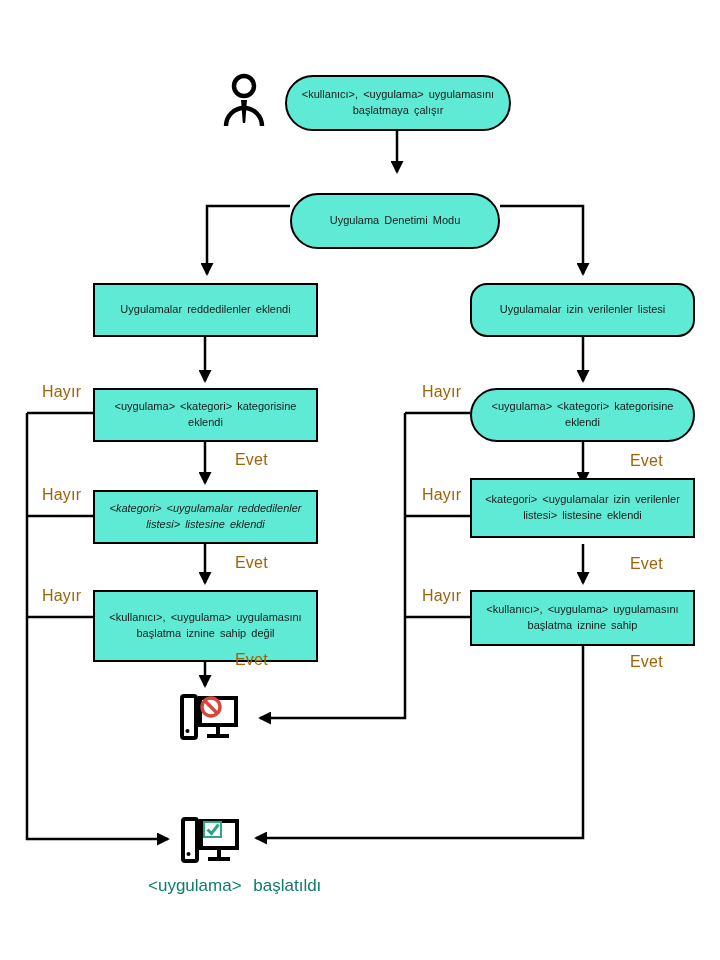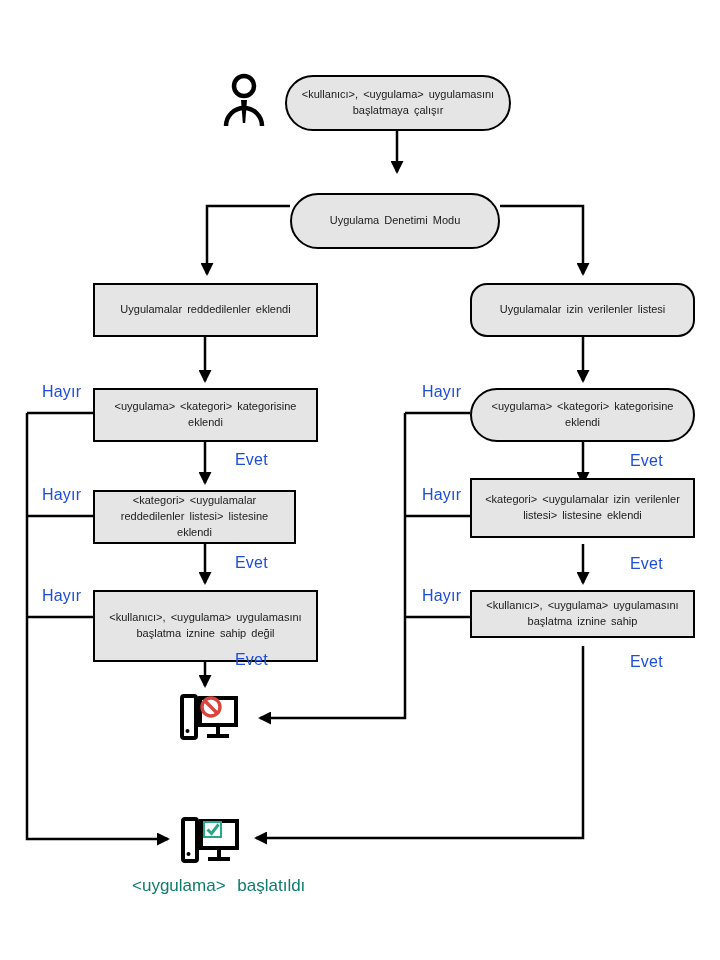--- a/index.html
+++ b/index.html
@@ -2,28 +2,28 @@
 <html><head>
 <meta charset="utf-8">
 <style>
   html,body{margin:0;padding:0;background:#fff;}
   #canvas{
     position:relative;width:720px;height:960px;background:#ffffff;overflow:hidden;
     font-family:"Liberation Sans","DejaVu Sans",sans-serif;color:#111;
   }
   #wires{position:absolute;left:0;top:0;width:720px;height:960px;}
   .node{
-    position:absolute;box-sizing:border-box;border:2px solid #000;background:#e5e5e5;
+    position:absolute;box-sizing:border-box;border:2px solid #000;background:#5eead4;
     display:flex;align-items:center;justify-content:center;text-align:center;
     font-size:11px;line-height:1.45;padding:4px 10px;word-spacing:2px;color:#1a1a1a;
   }
   .pill{border-radius:29px;}
   .node.start{border-width:2.5px;}
   .lbl{
-    position:absolute;font-size:16px;color:#1d4ed8;letter-spacing:0.2px;
+    position:absolute;font-size:16px;color:#a16207;letter-spacing:0.2px;
   }
   .outcome{
     position:absolute;font-size:17px;word-spacing:7px;white-space:nowrap;
   }
   .iconwrap{position:absolute;}
 </style>
 </head>
 <body>
 
 <div id="canvas">
@@ -89,33 +89,33 @@
   </div>
 
   <div class="node" style="left:93px;top:388px;width:225px;height:54px;">
     <span>&lt;uygulama&gt; &lt;kategori&gt; kategorisine eklendi</span>
   </div>
 
   <div class="node pill" style="left:470px;top:388px;width:225px;height:54px;">
     <span>&lt;uygulama&gt; &lt;kategori&gt; kategorisine eklendi</span>
   </div>
 
-  <div class="node" style="left:93px;top:490px;width:203px;height:54px;">
+  <div class="node" style="left:93px;top:490px;width:225px;height:54px;font-style:italic;">
     <span>&lt;kategori&gt; &lt;uygulamalar reddedilenler listesi&gt; listesine eklendi</span>
   </div>
 
   <div class="node" style="left:470px;top:478px;width:225px;height:60px;">
     <span>&lt;kategori&gt; &lt;uygulamalar izin verilenler listesi&gt; listesine eklendi</span>
   </div>
 
   <div class="node" style="left:93px;top:590px;width:225px;height:72px;">
     <span>&lt;kullanıcı&gt;, &lt;uygulama&gt; uygulamasını başlatma iznine sahip değil</span>
   </div>
 
-  <div class="node" style="left:470px;top:590px;width:225px;height:48px;">
+  <div class="node" style="left:470px;top:590px;width:225px;height:56px;">
     <span>&lt;kullanıcı&gt;, &lt;uygulama&gt; uygulamasını başlatma iznine sahip</span>
   </div>
 
   <span class="lbl" style="left:42px;top:383px;">Hayır</span>
   <span class="lbl" style="left:42px;top:486px;">Hayır</span>
   <span class="lbl" style="left:42px;top:587px;">Hayır</span>
   <span class="lbl" style="left:422px;top:383px;">Hayır</span>
   <span class="lbl" style="left:422px;top:486px;">Hayır</span>
   <span class="lbl" style="left:422px;top:587px;">Hayır</span>
 
@@ -144,15 +144,15 @@
       <rect x="4" y="5" width="14" height="42" rx="2" fill="#fff" stroke="#000" stroke-width="4"></rect>
       <circle cx="9.5" cy="40" r="2" fill="#000"></circle>
       <rect x="22" y="7" width="36" height="27" fill="#fff" stroke="#000" stroke-width="4"></rect>
       <line x1="40" y1="34" x2="40" y2="43" stroke="#000" stroke-width="4"></line>
       <line x1="29" y1="45" x2="51" y2="45" stroke="#000" stroke-width="4"></line>
       <rect x="25" y="8" width="17" height="15" fill="#fff" stroke="#2aa785" stroke-width="2"></rect>
       <polyline points="28.5,15.5 32.5,19.5 39.5,10.5" fill="none" stroke="#2aa785" stroke-width="3"></polyline>
     </svg>
   </div>
 
-  <div class="outcome" style="left:132px;top:876px;color:#0e7c6c;">&lt;uygulama&gt; başlatıldı</div>
+  <div class="outcome" style="left:148px;top:876px;color:#0e7c6c;">&lt;uygulama&gt; başlatıldı</div>
 
 </div>
 
 </body></html>

